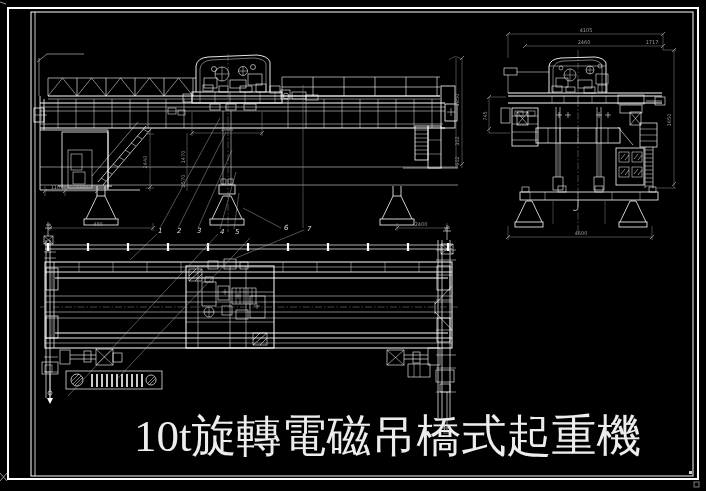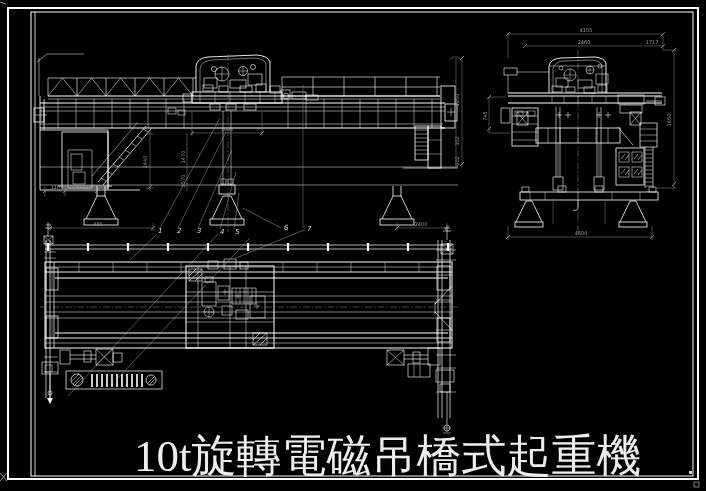--- a/index.html
+++ b/index.html
@@ -1,19 +1,19 @@
 <!DOCTYPE html>
 <html><head>
 <meta charset="utf-8">
 <style>
   html,body{margin:0;padding:0;background:#000;}
   .stage{position:relative;width:706px;height:491px;background:#000;overflow:hidden;
          font-family:"DejaVu Sans",sans-serif;}
   svg{position:absolute;left:0;top:0;}
-  .title{position:absolute;left:134px;top:432px;white-space:nowrap;
+  .title{position:absolute;left:134px;top:412px;white-space:nowrap;
          font-family:"Liberation Serif","DejaVu Serif",serif;
          font-size:45px;font-weight:500;color:#ededed;letter-spacing:0px;line-height:1.1;}
 </style>
 </head>
 <body>
 
 <div class="stage">
 <svg width="706" height="491" viewBox="0 0 706 491">
 
   <g stroke="#ffffff" fill="none">

